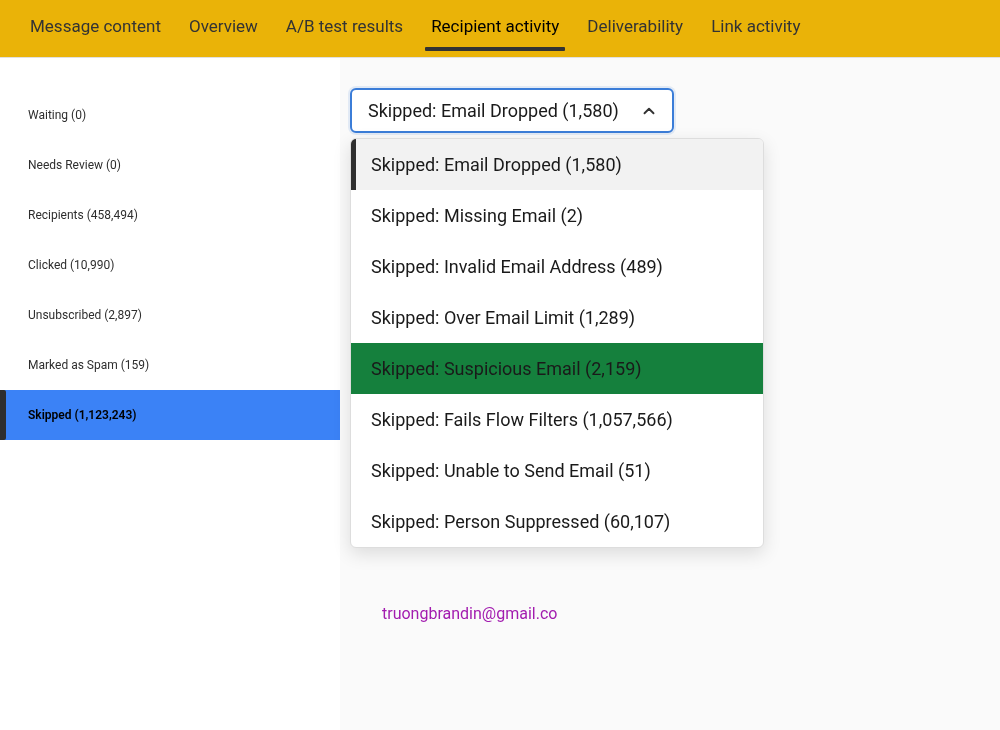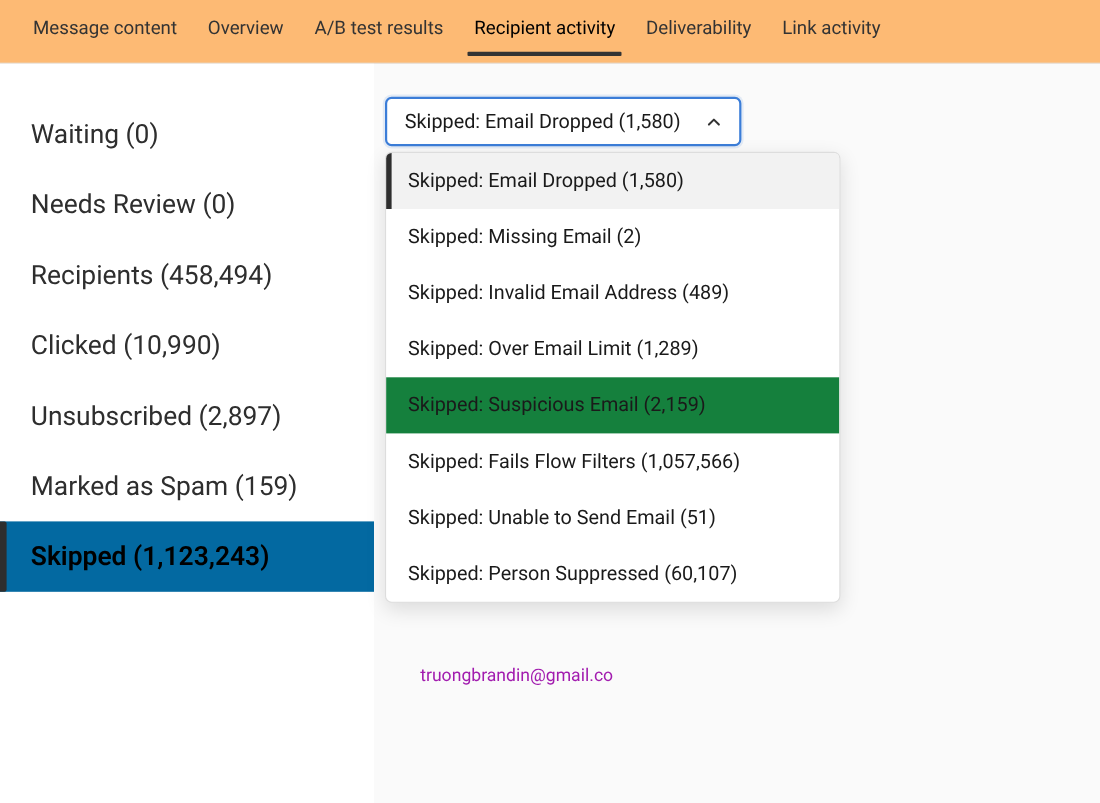--- a/index.html
+++ b/index.html
@@ -15,21 +15,21 @@
       overflow: hidden;
       color: #1a1a1a;
     }
     
     
     .tabs-bar {
       display: flex;
       gap: 0;
       padding: 0 16px;
       border-bottom: 1px solid #e0e0e0;
-      background: #fdba74;
+      background: #eab308;
       height: 58px;
       align-items: flex-start;
     }
     .tab {
       padding: 16px 14px 14px 14px;
       font-size: 17px;
       color: #333;
       cursor: pointer;
       position: relative;
       white-space: nowrap;
@@ -59,27 +59,27 @@
     
     
     .sidebar {
       width: 340px;
       padding: 32px 0 0 0;
       background: #ffffff;
       flex-shrink: 0;
     }
     .sidebar-item {
       padding: 18px 28px;
-      font-size: 24px;
+      font-size: 12px;
       color: #2e2e2e;
       cursor: pointer;
       position: relative;
     }
     .sidebar-item.active {
-      background: #0369a1;
+      background: #3b82f6;
       font-weight: 600;
       color: #000;
     }
     .sidebar-item.active::before {
       content: "";
       position: absolute;
       left: 0;
       top: 0;
       bottom: 0;
       width: 6px;

